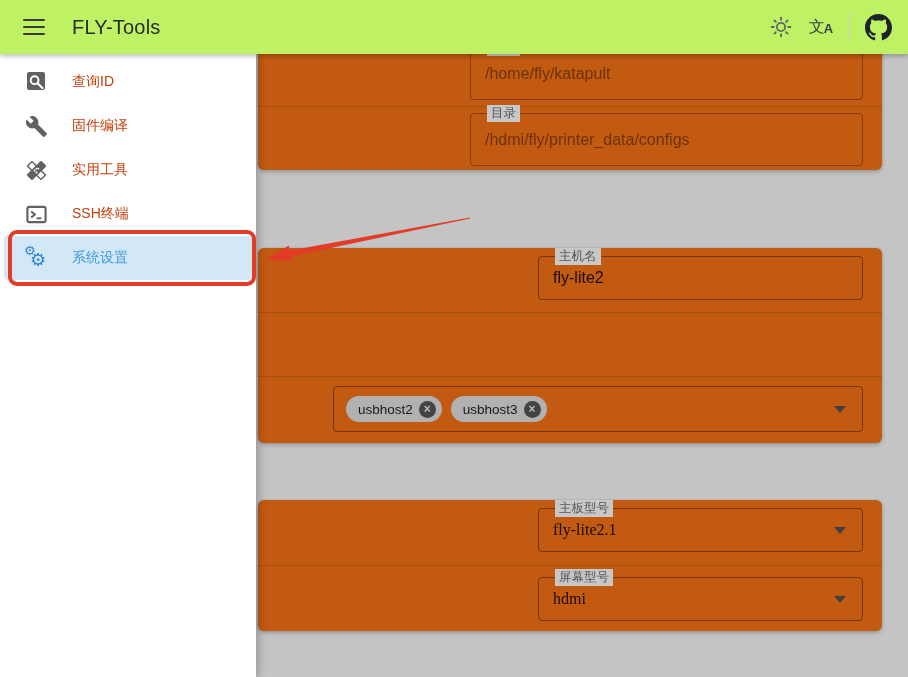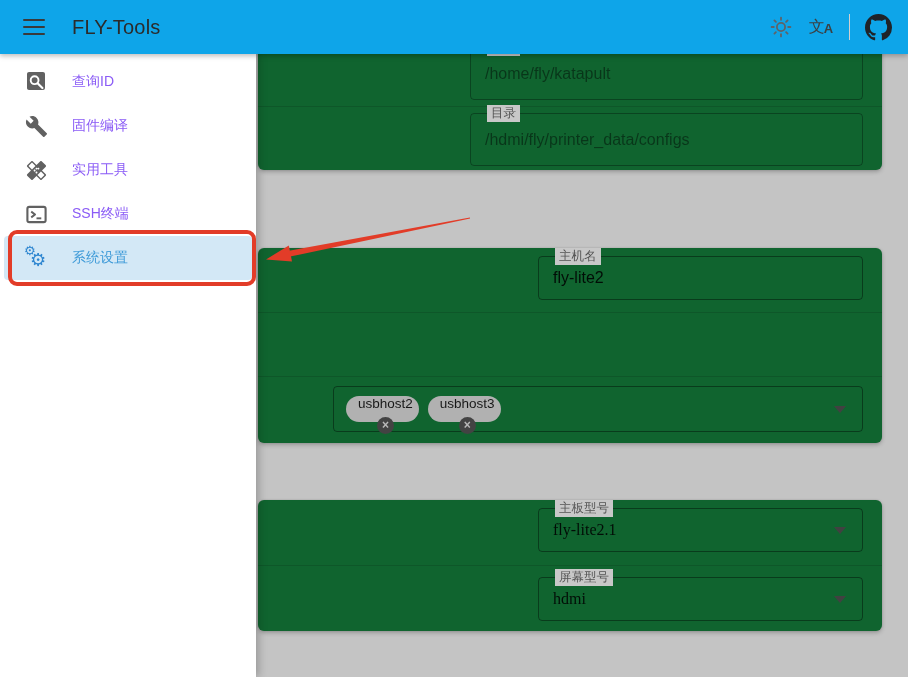--- a/index.html
+++ b/index.html
@@ -5,21 +5,21 @@
   * { margin:0; padding:0; box-sizing:border-box; }
   html,body { width:908px; height:677px; }
   body {
     font-family:"Liberation Sans","DejaVu Sans",sans-serif;
     position:relative; overflow:hidden; background:#fafafa;
   }
 
   
   .app-bar{
     position:absolute; top:0; left:0; right:0; height:54px;
-    background:#0ea5e9; z-index:30; display:flex; align-items:center;
+    background:#bef264; z-index:30; display:flex; align-items:center;
     box-shadow:0 2px 4px rgba(0,0,0,.18), 0 3px 6px rgba(0,0,0,.08);
   }
   .menu-btn{ width:40px; height:40px; margin-left:14px; display:flex; flex-direction:column;
     justify-content:center; align-items:center; gap:4.5px; cursor:pointer; }
   .menu-btn .bar{ width:22px; height:2.4px; background:#3a3a3a; border-radius:1px; }
   .app-title{ margin-left:18px; font-size:20px; color:#2b2b2b; font-weight:500; letter-spacing:.2px; }
   .bar-spacer{ flex:1; }
   .icon-btn{ width:40px; height:40px; display:flex; align-items:center; justify-content:center; cursor:pointer; }
   .translate-glyph{ color:#3c4043; display:flex; align-items:flex-end; }
   .translate-glyph .zh{ font-size:16px; line-height:16px; }
@@ -28,38 +28,38 @@
   .gh-wrap{ margin-right:10px; }
 
   
   .drawer{
     position:absolute; top:54px; left:0; width:256px; bottom:0;
     background:#ffffff; z-index:20; padding-top:6px;
     box-shadow:3px 0 8px rgba(0,0,0,.22);
   }
   .nav-item{
     height:44px; display:flex; align-items:center; padding-left:24px;
-    cursor:pointer; color:#8b5cf6; font-size:14px;
+    cursor:pointer; color:#c2410c; font-size:14px;
   }
   .nav-item .nicon{ width:24px; height:24px; margin-right:24px; display:flex; align-items:center; justify-content:center; }
   .nav-item.sel{
     margin:0 4px; padding-left:20px; border-radius:4px;
     background:#d3e8f6; color:#3f9bd8; font-weight:500;
   }
   .gears{ position:relative; width:24px; height:24px; color:#2e86d0; }
   .gears .g1{ position:absolute; left:0px; top:-2px; font-size:13px; line-height:13px; }
   .gears .g2{ position:absolute; left:6px; top:5px; font-size:18px; line-height:18px; }
 
   
   .main{
     position:absolute; top:54px; left:256px; right:0; bottom:0;
     background:#fafafa; overflow:hidden; z-index:10;
   }
   .card{
-    position:absolute; background:#15803d; border-radius:6px;
+    position:absolute; background:#f97316; border-radius:6px;
     box-shadow:0 2px 4px rgba(0,0,0,.22), 0 0 2px rgba(0,0,0,.14);
   }
   .hdivider{ position:absolute; left:0; right:0; height:1px; background:rgba(0,0,0,.13); }
   .ofield{
     position:absolute; border:1px solid rgba(0,0,0,.40); border-radius:4px;
   }
   .ofield .flabel{
     position:absolute; top:-9px; left:16px; padding:0 4px; background:#fff;
     font-size:12.5px; line-height:17px; color:rgba(0,0,0,.60); white-space:nowrap;
   }
@@ -72,21 +72,21 @@
   .ofield.disabled{ border-color:rgba(0,0,0,.32); }
   .caret{
     position:absolute; right:16px; top:50%; margin-top:-3px; width:0; height:0;
     border-left:6px solid transparent; border-right:6px solid transparent;
     border-top:7px solid #545454;
   }
   .chips-row{ position:absolute; left:12px; top:50%; transform:translateY(-50%);
     display:flex; gap:9px; align-items:center; }
   .chip{
     height:26px; border-radius:13px; background:#e2e2e2; display:flex; align-items:center;
-    padding:0 6px 0 12px; gap:6px; font-size:13.5px; color:#1f1f1f;flex-direction:column;
+    padding:0 6px 0 12px; gap:6px; font-size:13.5px; color:#1f1f1f;
   }
   .chip-x{
     width:17px; height:17px; border-radius:50%; background:#565656; color:#ececec;
     display:flex; align-items:center; justify-content:center;
     font-size:12px; font-weight:bold; line-height:17px; cursor:pointer;
   }
   .scrim{ position:absolute; inset:0; background:rgba(0,0,0,.215); z-index:5; pointer-events:none; }
 
   
   .anno-rect{

